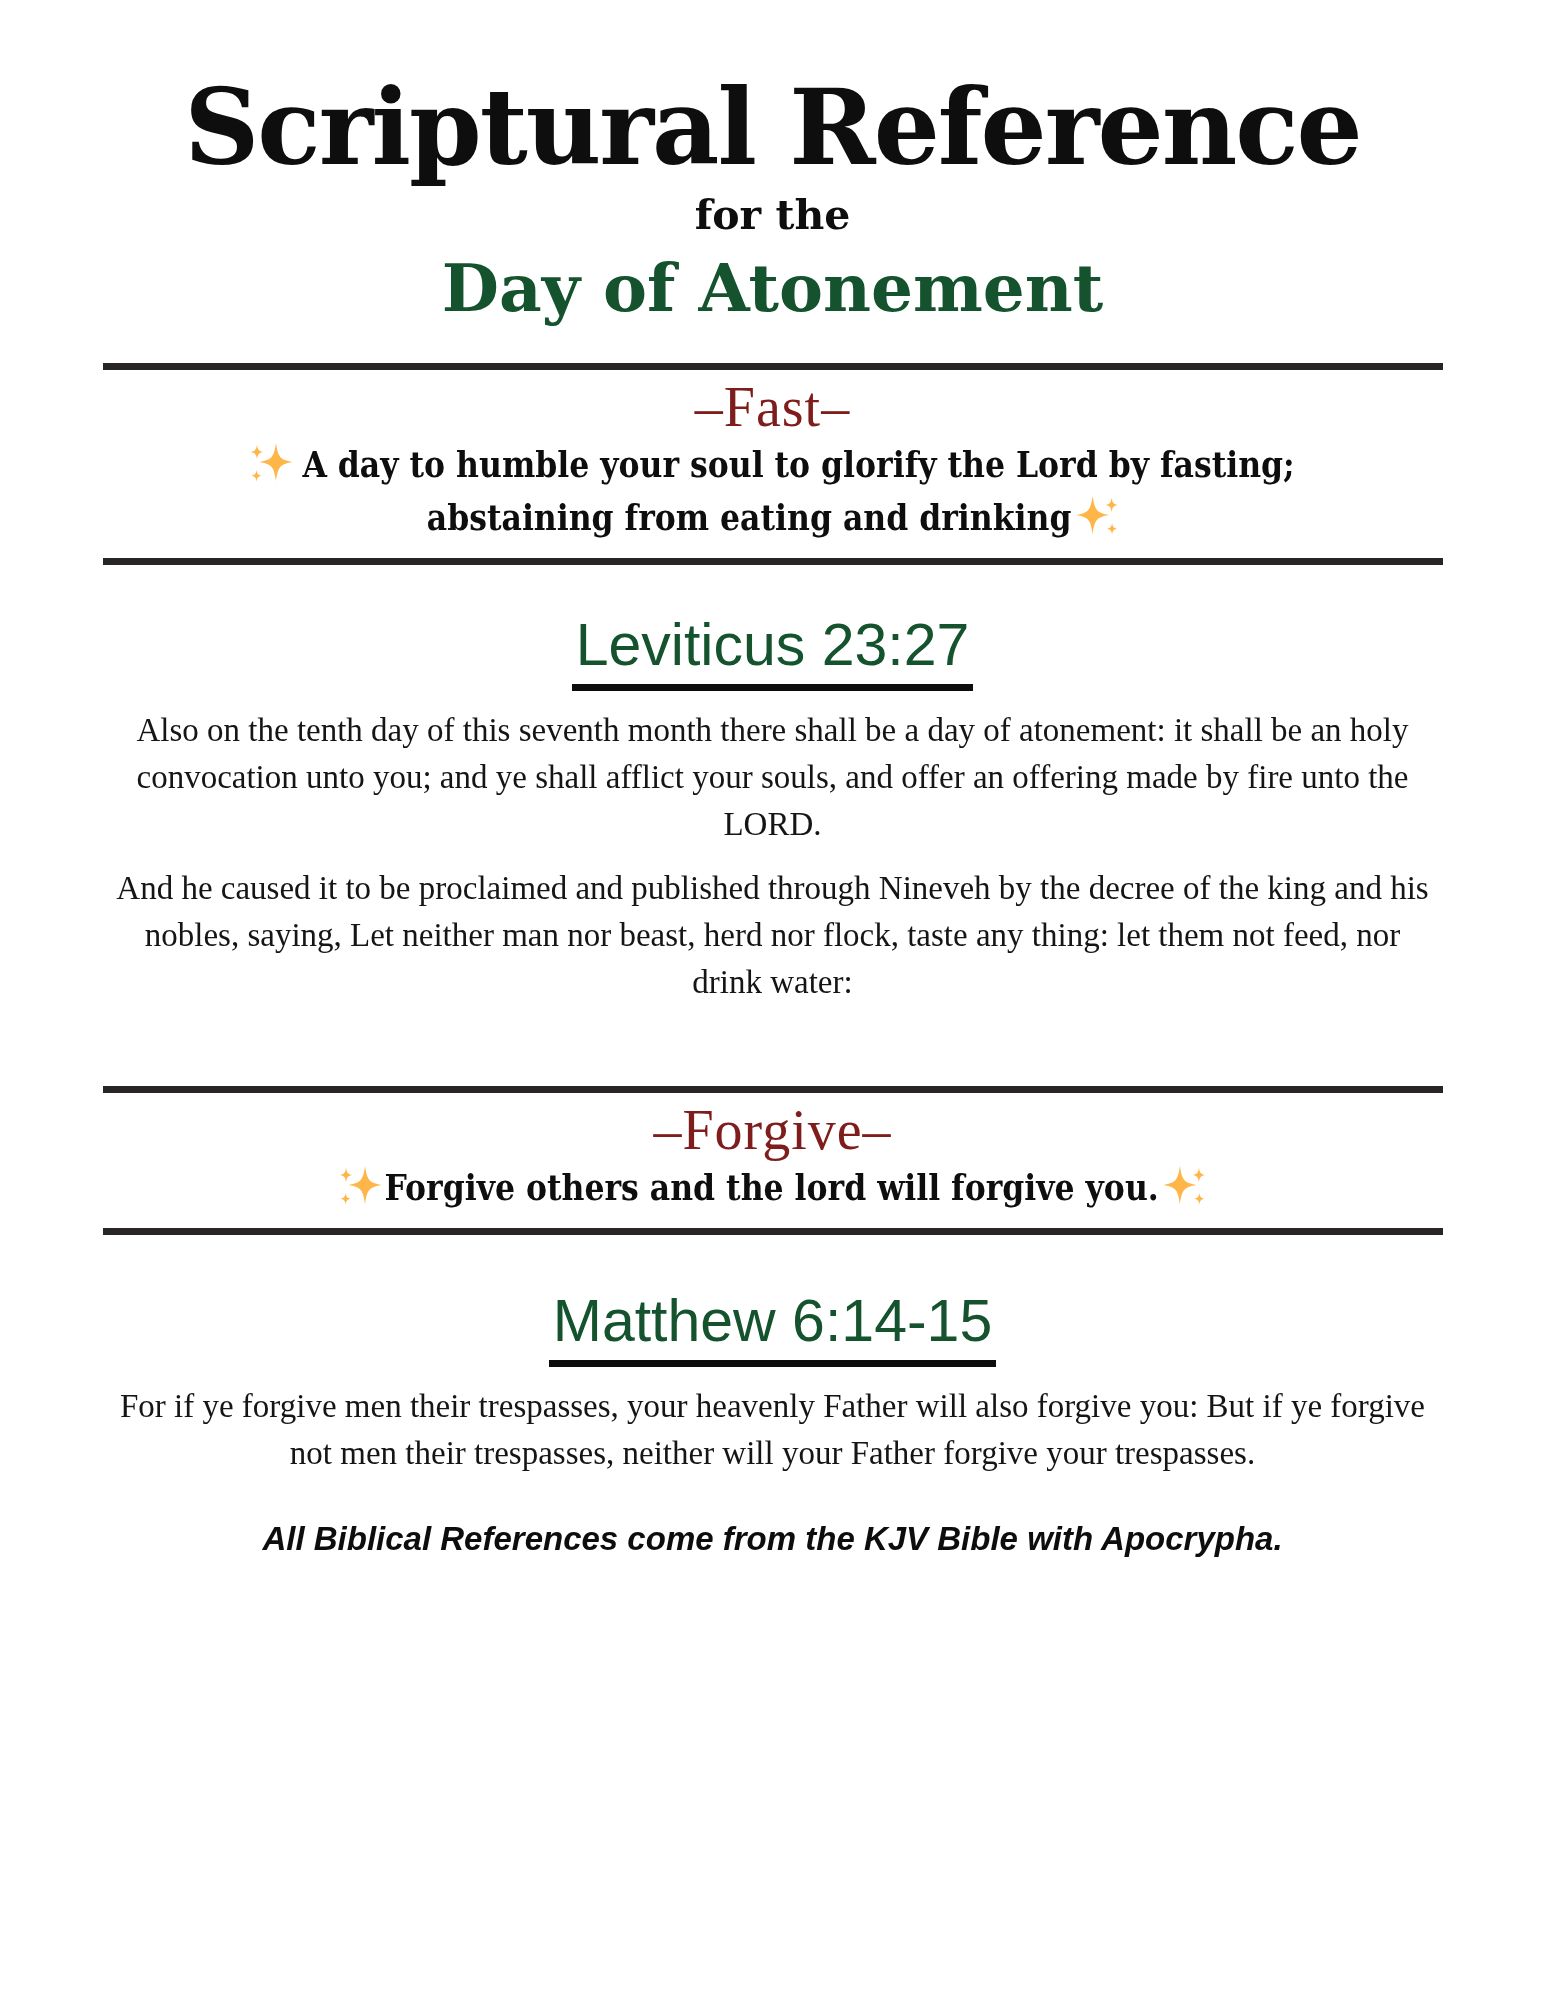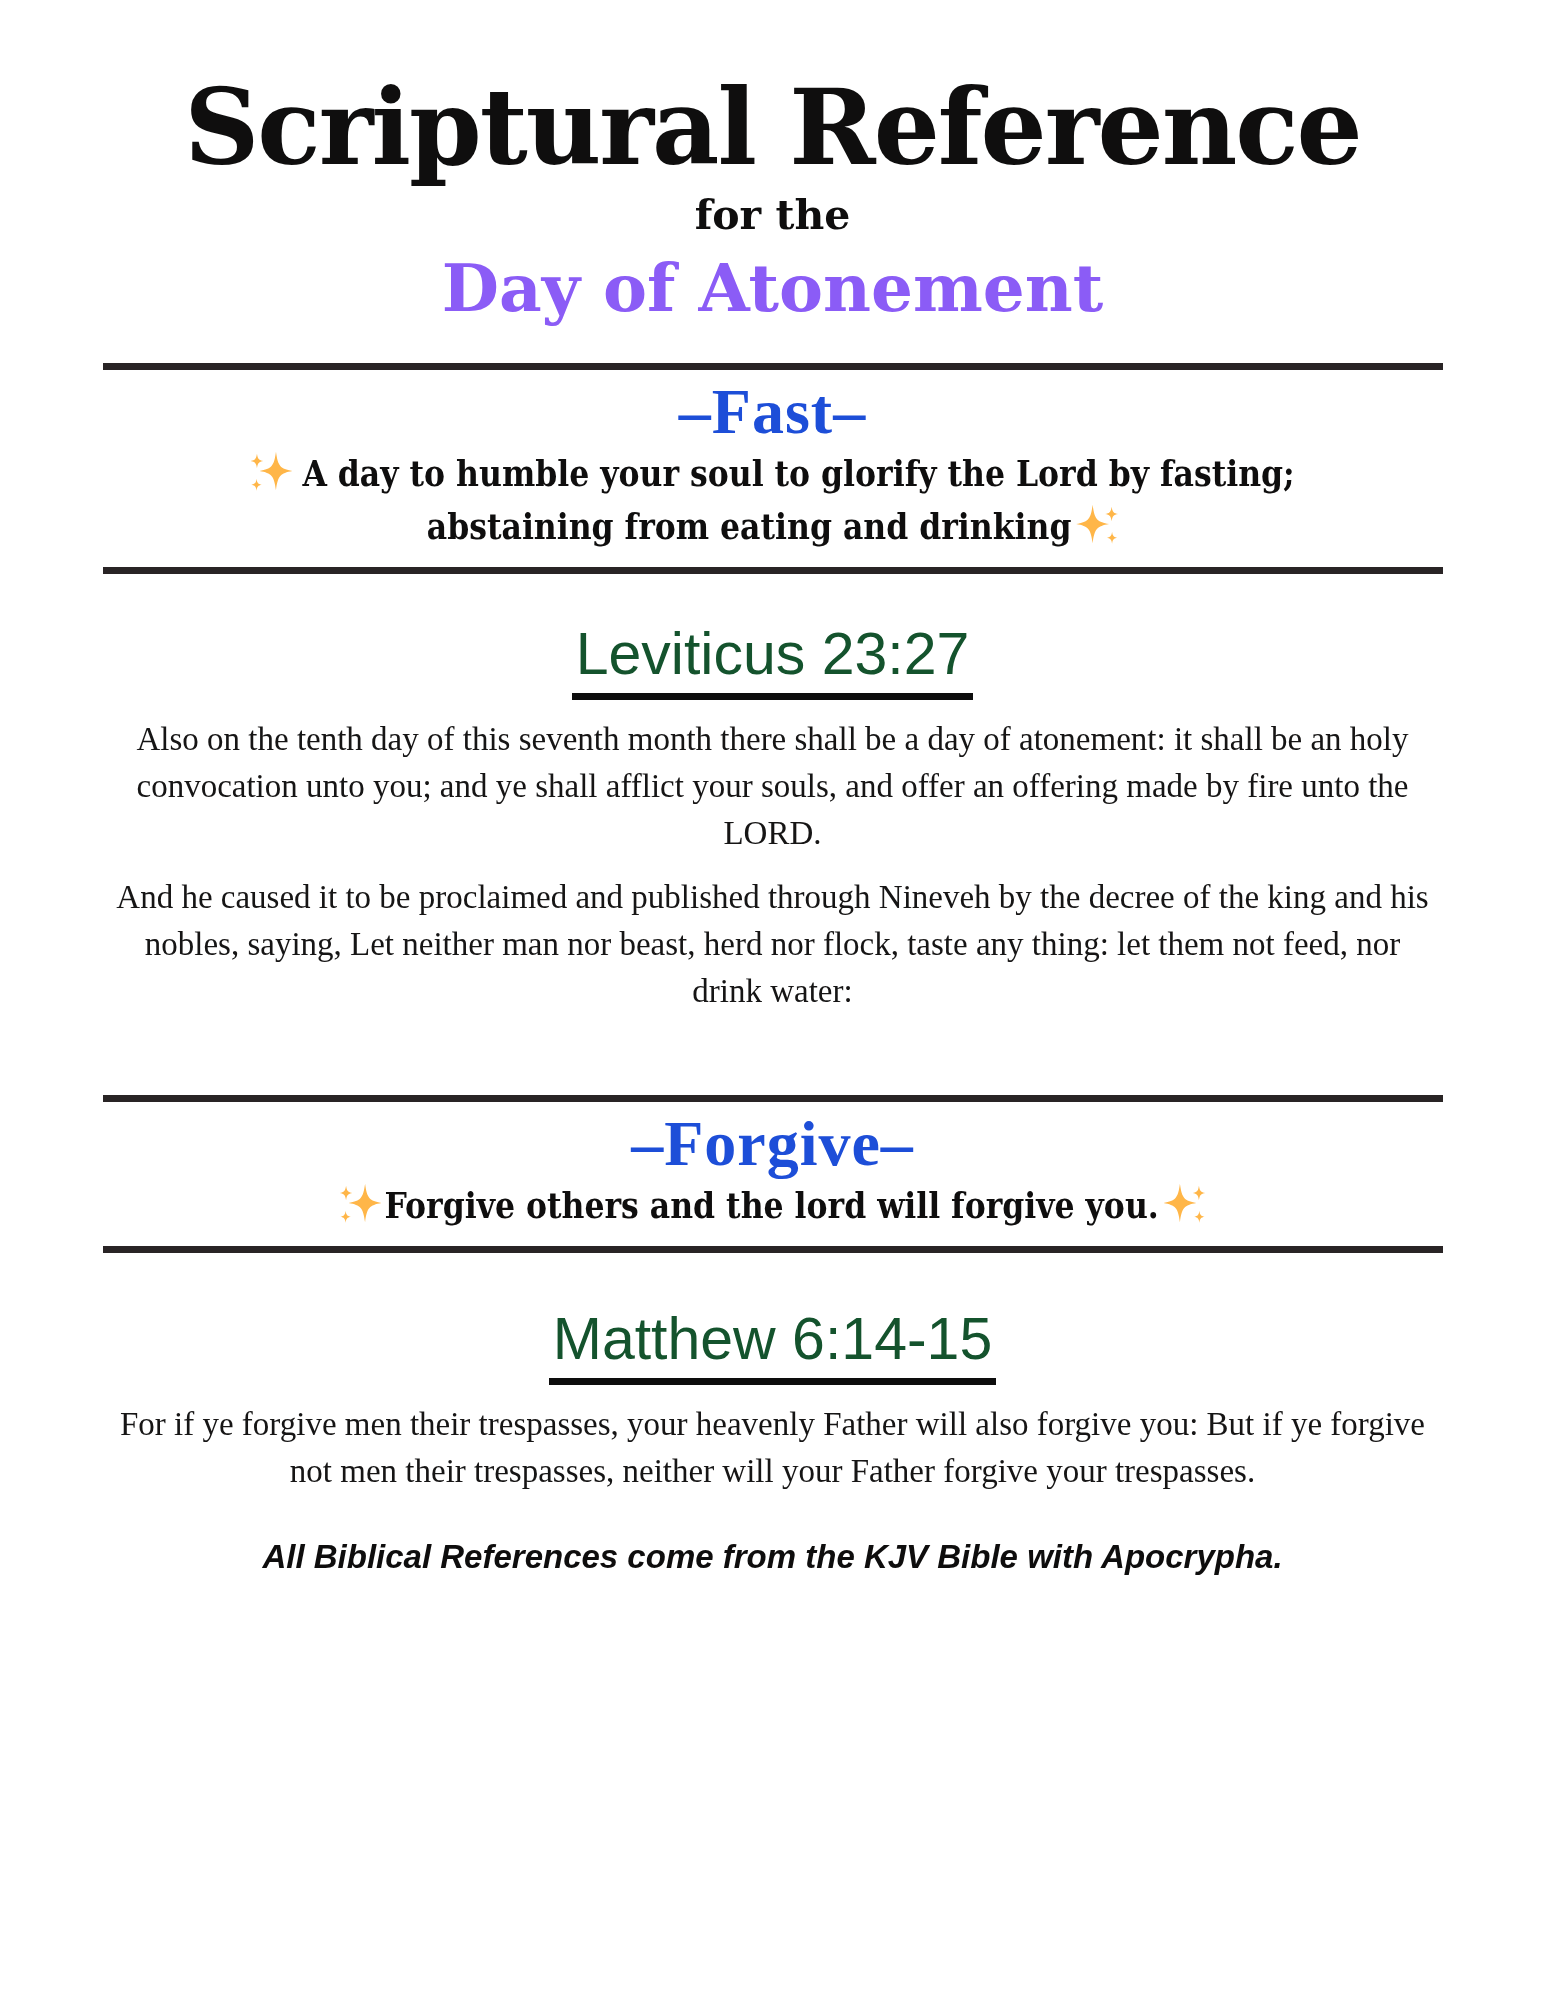--- a/index.html
+++ b/index.html
@@ -41,24 +41,24 @@
     border:none; height:7px; width:1340px;
     margin:34px auto 0 auto;
     background:#292425;
   }
   .rule.tight { margin-top:14px; }
   .rule.gap-large { margin-top:80px; }
   
   .script-heading {
     margin:6px 0 0 0;
     font-family:"Liberation Serif", serif;
-    font-weight:700;
-    font-size:64px; line-height:1.12;
+    font-weight:400;
+    font-size:56px; line-height:1.12;
     letter-spacing:1px;
-    color:#1d4ed8;
+    color:#7f1d1d;
   }
   .tagline { margin-top:0px; }
   .tagline-line {
     display:block;
     white-space:nowrap;
     transform:scaleX(0.9);
     font-family:"DejaVu Serif", serif;
     font-weight:700;
     font-size:35px; line-height:1.5;
     color:#0f0e0e;
@@ -97,21 +97,21 @@
     color:#0e0d0d;
   }
 </style>
 </head>
 <body>
 
 <div class="page">
 
   <h1 class="page-title">Scriptural Reference</h1>
   <div class="pretitle">for the</div>
-  <div class="accent-title" style="color: #8b5cf6;">Day of Atonement</div>
+  <div class="accent-title" style="color: #14532d;">Day of Atonement</div>
 
   <hr class="rule">
 
   <section>
     <h2 class="script-heading">–Fast–</h2>
     <div class="tagline">
       <span class="tagline-line">
         <span class="sparkle lead">
           <svg viewBox="0 0 100 100" fill="#FFB648" xmlns="http://www.w3.org/2000/svg">
             <path d="M60 8 C64.5 38 70 43.5 98 48 C70 52.5 64.5 58 60 88 C55.5 58 50 52.5 22 48 C50 43.5 55.5 38 60 8 Z"></path>

